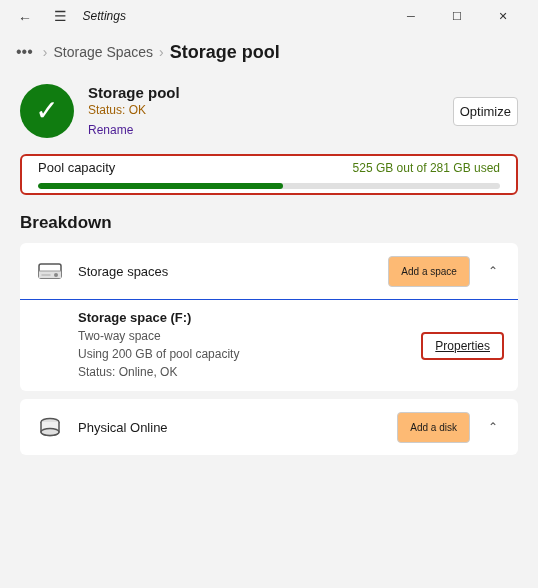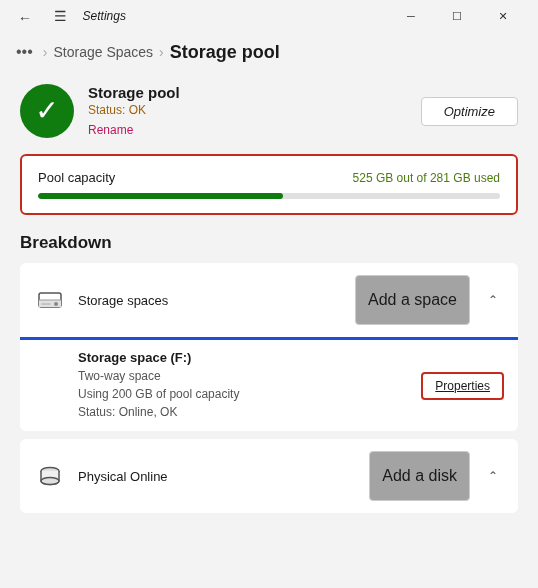--- a/index.html
+++ b/index.html
@@ -135,41 +135,40 @@
       color: #1a1a1a;
       margin-bottom: 2px;
     }
     .header-status {
       font-size: 12px;
       color: #a16207;
       margin-bottom: 3px;
     }
     .header-rename {
       font-size: 12px;
-      color: #be185d;
+      color: #4c1d95;
       cursor: pointer;
       text-decoration: none;
     }
     .optimize-btn {
       border: 1px solid #ccc;
       background: white;
       border-radius: 4px;
-      padding: 6px 22px;
-      font-size: 13px;
-      cursor: pointer;
-      color: #1a1a1a;
-      font-style: italic;
+      padding: 6px 6px;
+      font-size: 13px;
+      cursor: pointer;
+      color: #1a1a1a;
     }
 
     
     .capacity-box {
       border: 2px solid #c42b1c;
       border-radius: 6px;
       background: white;
-      padding: 14px 16px;
+      padding: 4px 16px;
       margin-bottom: 18px;
     }
     .capacity-row {
       display: flex;
       align-items: center;
       justify-content: space-between;
       margin-bottom: 8px;
     }
     .capacity-label {
       font-size: 13px;
@@ -221,40 +220,40 @@
       justify-content: center;
       flex-shrink: 0;
     }
     .accordion-label {
       font-size: 13px;
       color: #1a1a1a;
       flex: 1;
     }
     .accordion-action-btn {
       border: 1px solid #ccc;
-      background: #a3a3a3;
+      background: #fdba74;
       border-radius: 4px;
-      padding: 15px 12px;
-      font-size: 16px;
+      padding: 9px 12px;
+      font-size: 10px;
       cursor: pointer;
       color: #1a1a1a;
       white-space: nowrap;
     }
     .chevron-btn {
       background: transparent;
       border: none;
       cursor: pointer;
       color: #555;
       font-size: 12px;
       padding: 4px 6px;
     }
 
     
     .sub-item {
-      border-top: 3px solid #1d4ed8;
+      border-top: 1px solid #1d4ed8;
       padding: 10px 14px 10px 58px;
       display: flex;
       align-items: flex-start;
       justify-content: space-between;
       gap: 12px;
     }
     .sub-item-info {}
     .sub-item-name {
       font-size: 13px;
       font-weight: 600;

